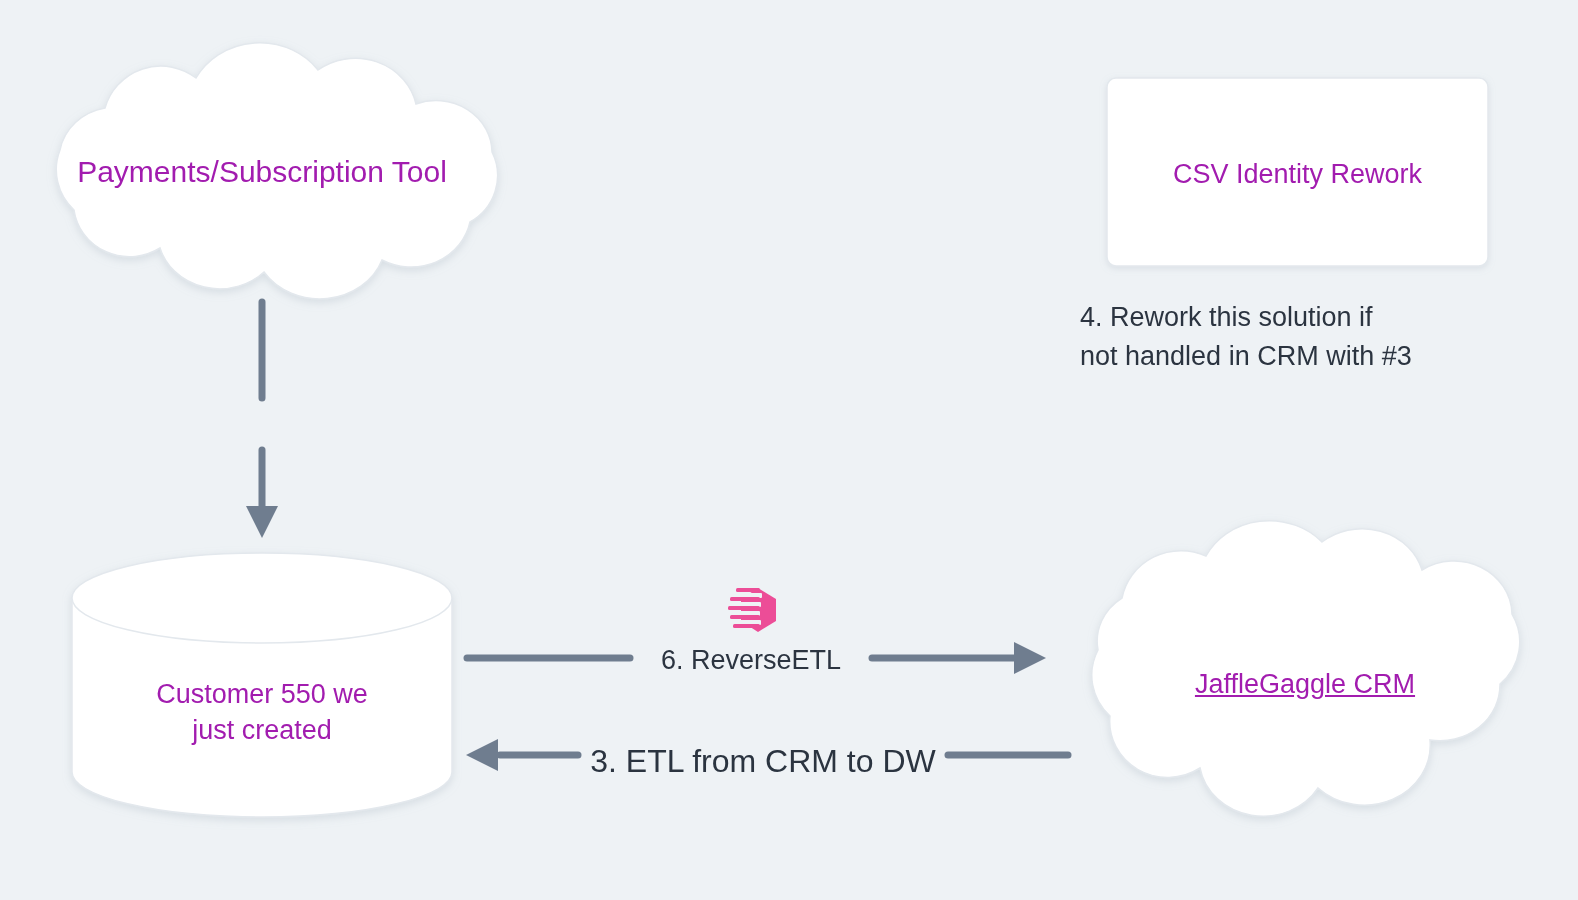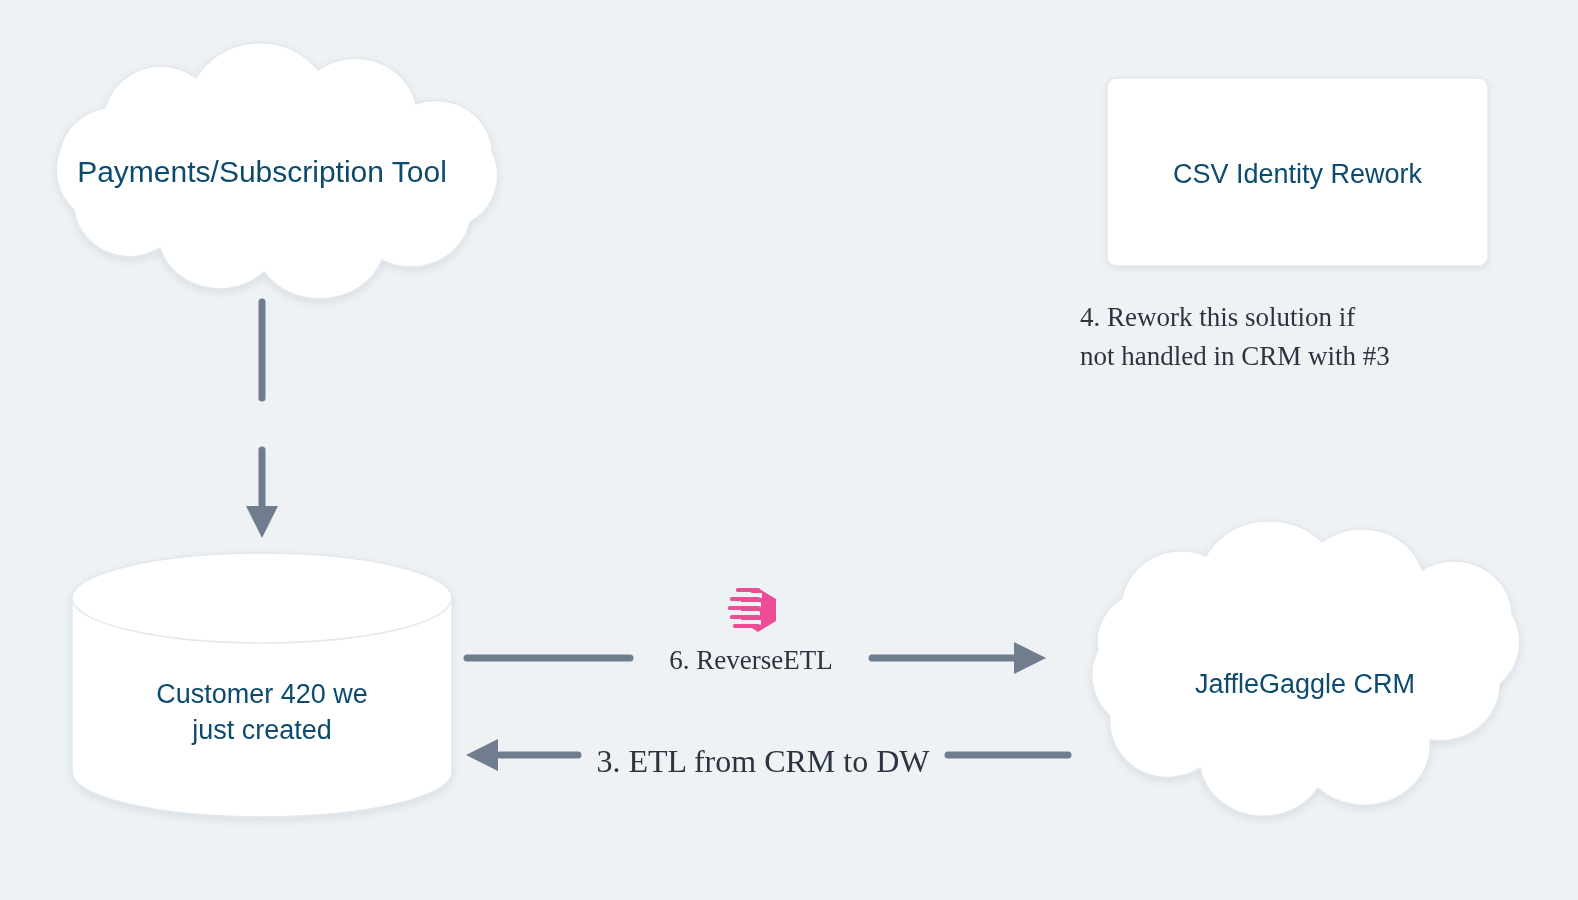--- a/index.html
+++ b/index.html
@@ -14,35 +14,34 @@
     overflow: hidden;
   }
   #canvas {
     position: relative;
     width: 1578px;
     height: 900px;
     background: #eef2f5;
   }
   .node-label {
     position: absolute;
-    color: #0c4a6e;
+    color: #a21caf;
     text-align: center;
     line-height: 1.35;
     white-space: pre-line;
     pointer-events: none;
     user-select: none;
   }
   .edge-label {
     position: absolute;
     color: #2b3440;
     text-align: center;
     line-height: 1.45;
     white-space: pre-line;
     user-select: none;
-    font-family: Liberation Serif, serif;
   }
   svg.layer {
     position: absolute;
     left: 0;
     top: 0;
     width: 1578px;
     height: 900px;
     overflow: visible;
   }
   .shape-fill { fill: #ffffff; }
@@ -145,24 +144,24 @@
         <rect x="-1" y="36" width="27" height="4" rx="1.5"></rect>
         <rect x="2" y="0" width="24" height="4" rx="1.5"></rect>
       </g>
     </g>
   </svg>
 
   <div class="node-label" style="left:0px; top:152px; width:524px; font-size:30px;">Payments/Subscription Tool</div>
 
   <div class="node-label" style="left:1107px; top:156px; width:381px; font-size:27px;">CSV Identity Rework</div>
 
-  <div class="node-label" style="left:72px; top:676px; width:380px; font-size:27px;">Customer 420 we
+  <div class="node-label" style="left:72px; top:676px; width:380px; font-size:27px;">Customer 550 we
 just created</div>
 
-  <div class="node-label" style="left:1098px; top:666px; width:414px; font-size:27px;">JaffleGaggle CRM</div>
+  <div class="node-label" style="left:1098px; top:666px; width:414px; font-size:27px;text-decoration:underline;">JaffleGaggle CRM</div>
 
 
   <div class="edge-label" style="left:630px; top:641px; width:242px; font-size:27px;">6. ReverseETL</div>
 
   <div class="edge-label" style="left:578px; top:738px; width:370px; font-size:32px;">3. ETL from CRM to DW</div>
 
   <div class="edge-label" style="left:1080px; top:298px; width:426px; font-size:27px; text-align:left;">4. Rework this solution if
 not handled in CRM with #3</div>
 
 </div>

